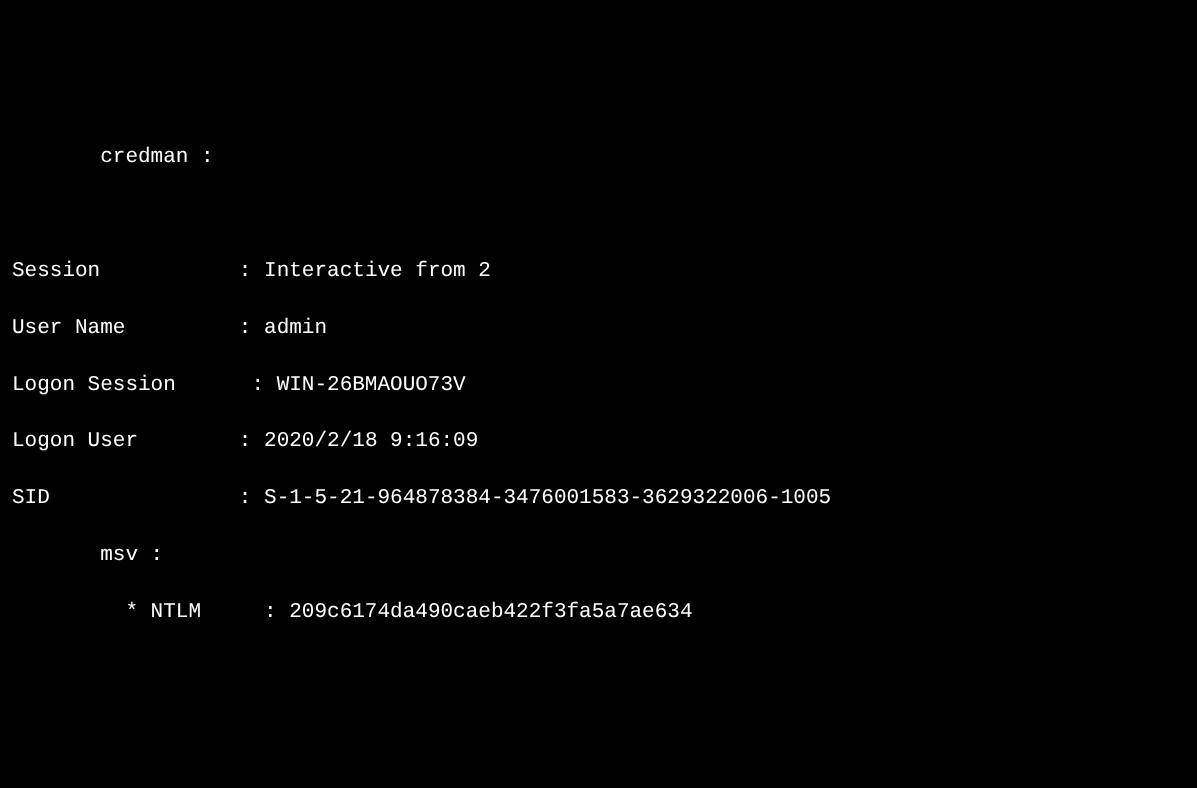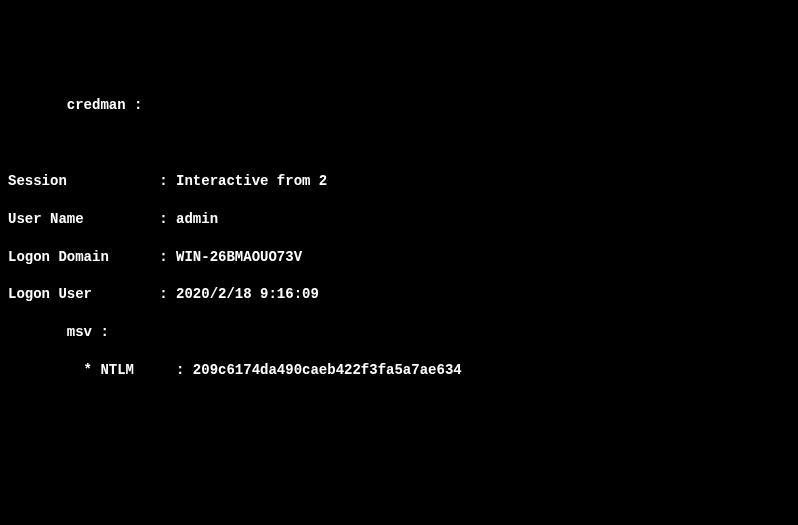--- a/index.html
+++ b/index.html
@@ -17,35 +17,35 @@
       width: 798px;
       height: 525px;
       overflow: hidden;
       white-space: pre;
     }
     .terminal {
       padding: 2px 8px;
     }
     .line {
       white-space: pre;
-      font-weight: bold;
     }
   </style>
 </head>
 <body>
 
 
 
 <div class="terminal">
 <div class="line"><span>       credman :</span></div>
 <div class="line"> </div>
 <div class="line"><span>Session           :</span><span> Interactive from 2</span></div>
 <div class="line"><span>User Name         :</span><span> admin</span></div>
-<div class="line"><span>Logon Domain      :</span><span> WIN-26BMAOUO73V</span></div>
+<div class="line"><span>Logon Session      :</span><span> WIN-26BMAOUO73V</span></div>
 <div class="line"><span>Logon User        :</span><span> 2020/2/18 9:16:09</span></div>
+<div class="line"><span>SID               :</span><span> S-1-5-21-964878384-3476001583-3629322006-1005</span></div>
 <div class="line"><span>       msv :</span></div>
 <div class="line"><span>         * NTLM     :</span><span> 209c6174da490caeb422f3fa5a7ae634</span></div>
 
 
 
 
 
 
 
 

